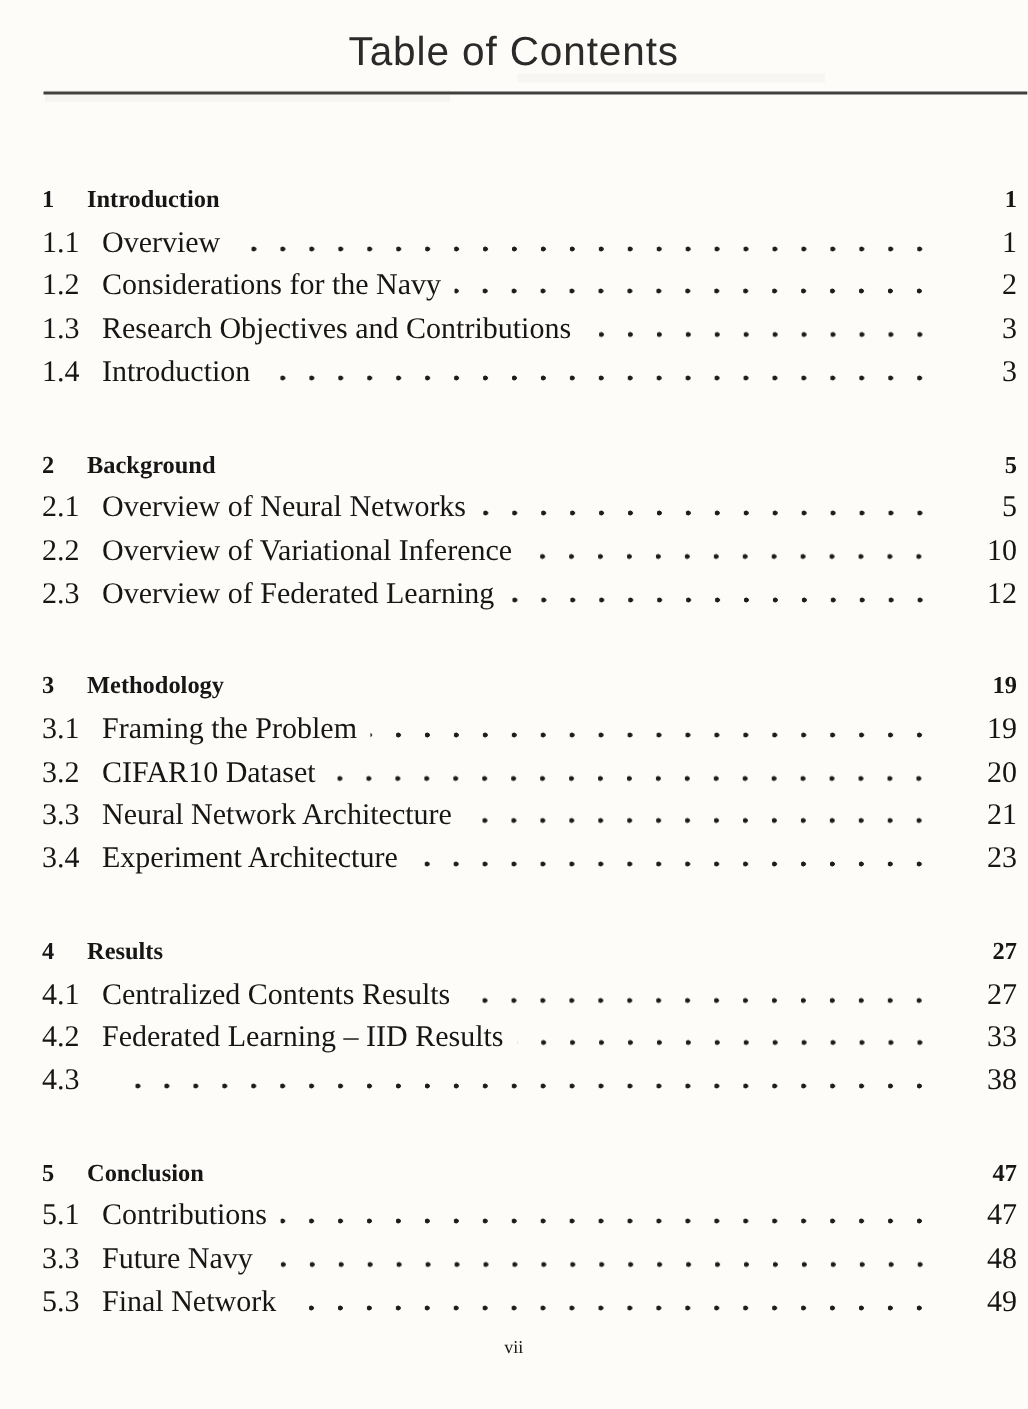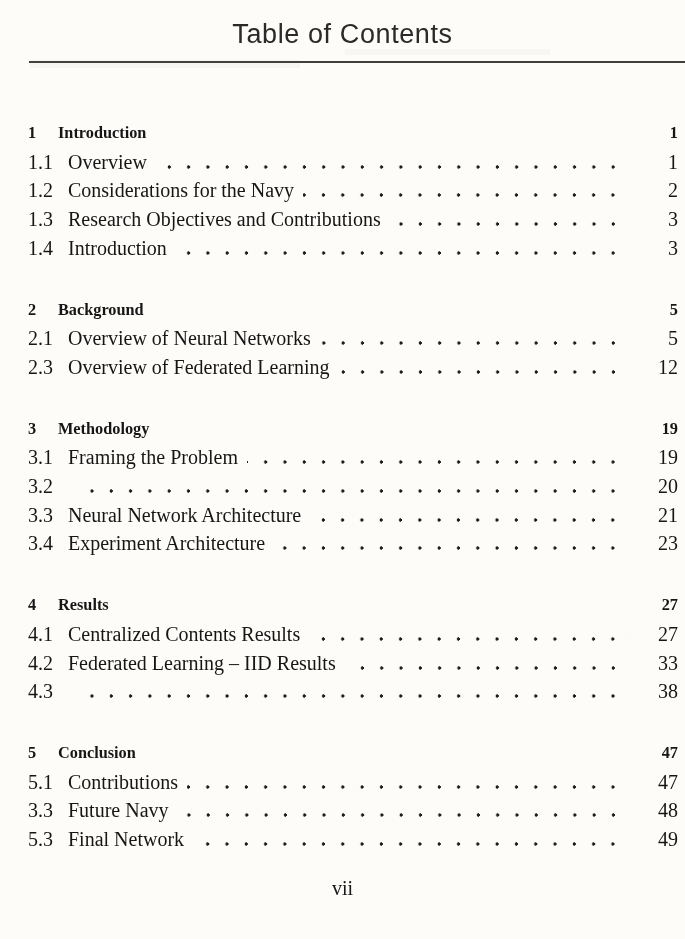--- a/index.html
+++ b/index.html
@@ -89,23 +89,23 @@
   }
   .spacer {
     flex: 1 1 auto;
   }
   .pagenum {
     flex: 0 0 34px;
     text-align: right;
   }
   
   .doc-footer {
-    margin-top: 23px;
+    margin-top: 5px;
     text-align: center;
-    font-size: 20px;
+    font-size: 12px;
     line-height: 22px;
   }
 </style>
 </head>
 <body>
 
 <div class="page">
 
   <header class="doc-header">
     <h1 class="doc-title">Table of Contents</h1>
@@ -154,20 +154,26 @@
           <span class="spacer"></span>
           <span class="pagenum">5</span>
         </div>
         <div class="row entry">
           <span class="num">2.1</span>
           <span class="entry-title">Overview of Neural Networks</span>
           <span class="leader"></span>
           <span class="pagenum">5</span>
         </div>
         <div class="row entry">
+          <span class="num">2.2</span>
+          <span class="entry-title">Overview of Variational Inference</span>
+          <span class="leader"></span>
+          <span class="pagenum">10</span>
+        </div>
+        <div class="row entry">
           <span class="num">2.3</span>
           <span class="entry-title">Overview of Federated Learning</span>
           <span class="leader"></span>
           <span class="pagenum">12</span>
         </div>
       </div>
       <div class="section">
         <div class="row heading">
           <span class="num">3</span>
           <span class="section-title">Methodology</span>
@@ -175,20 +181,21 @@
           <span class="pagenum">19</span>
         </div>
         <div class="row entry">
           <span class="num">3.1</span>
           <span class="entry-title">Framing the Problem</span>
           <span class="leader"></span>
           <span class="pagenum">19</span>
         </div>
         <div class="row entry">
           <span class="num">3.2</span>
+          <span class="entry-title">CIFAR10 Dataset</span>
           <span class="leader"></span>
           <span class="pagenum">20</span>
         </div>
         <div class="row entry">
           <span class="num">3.3</span>
           <span class="entry-title">Neural Network Architecture</span>
           <span class="leader"></span>
           <span class="pagenum">21</span>
         </div>
         <div class="row entry">

